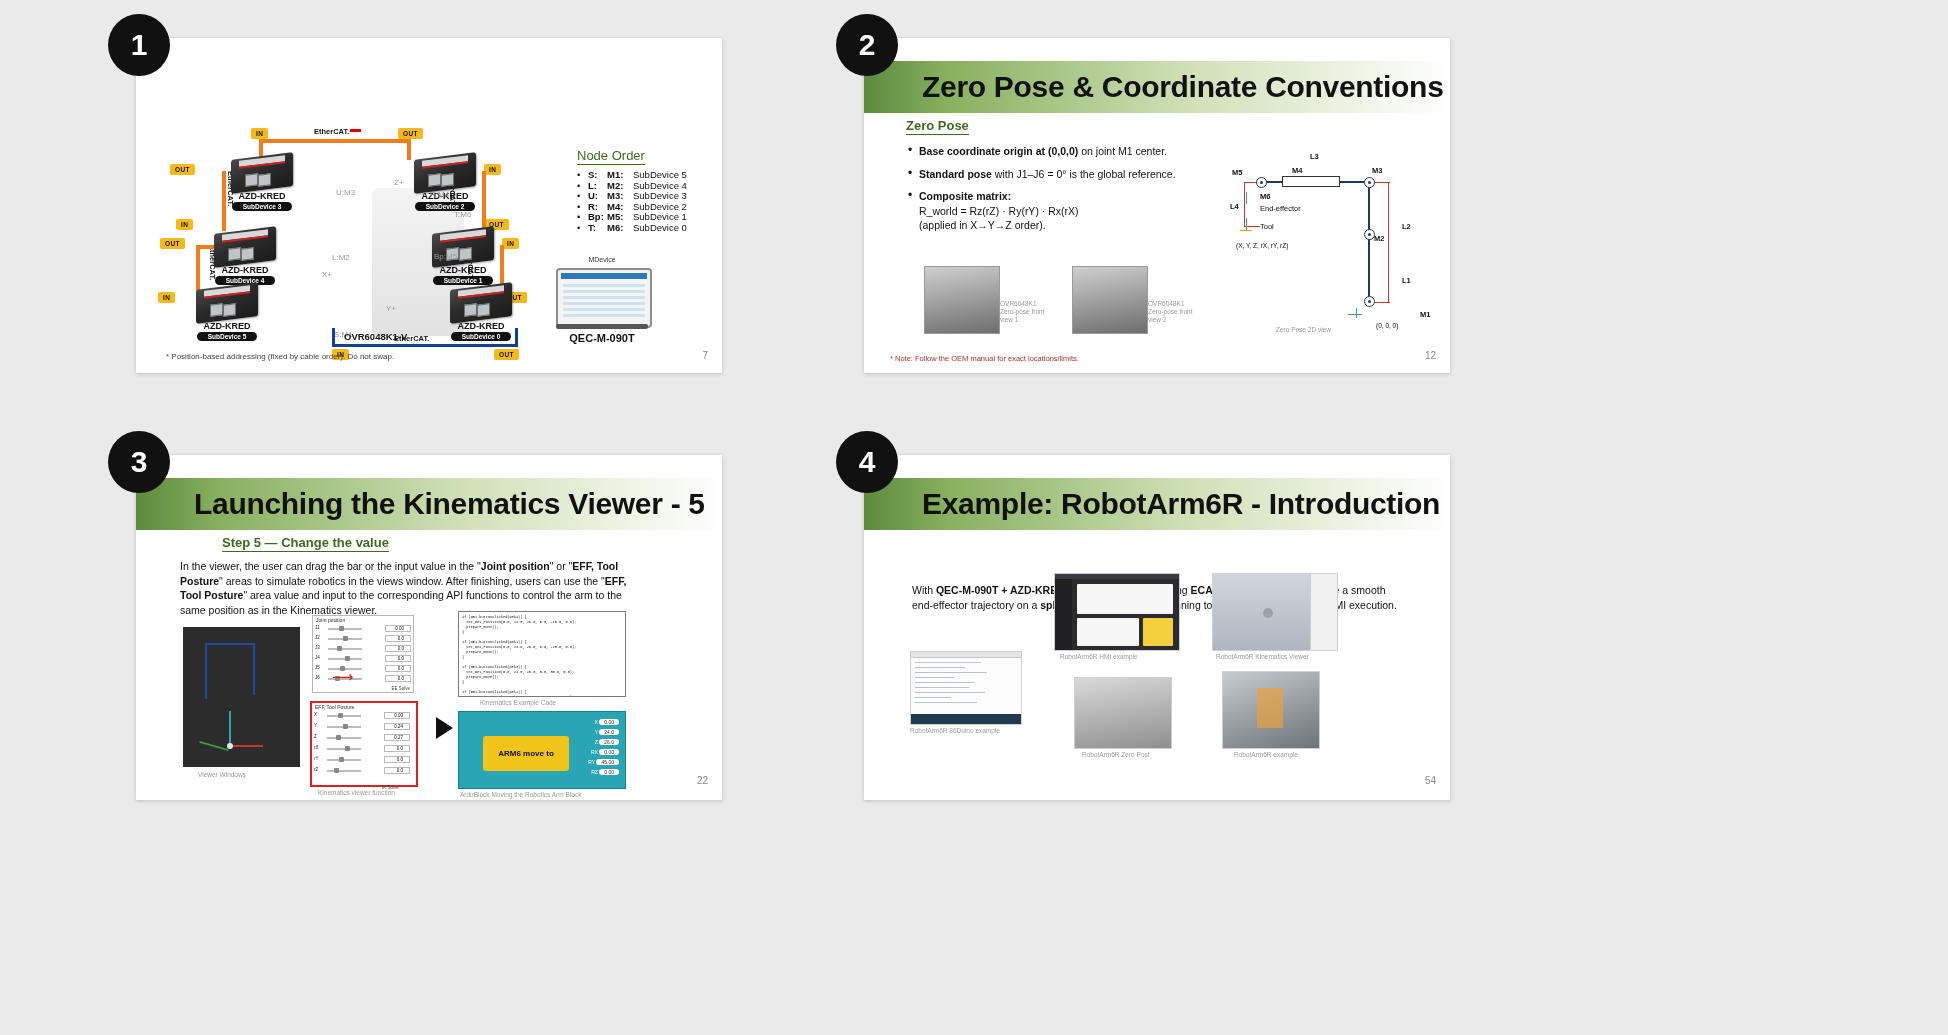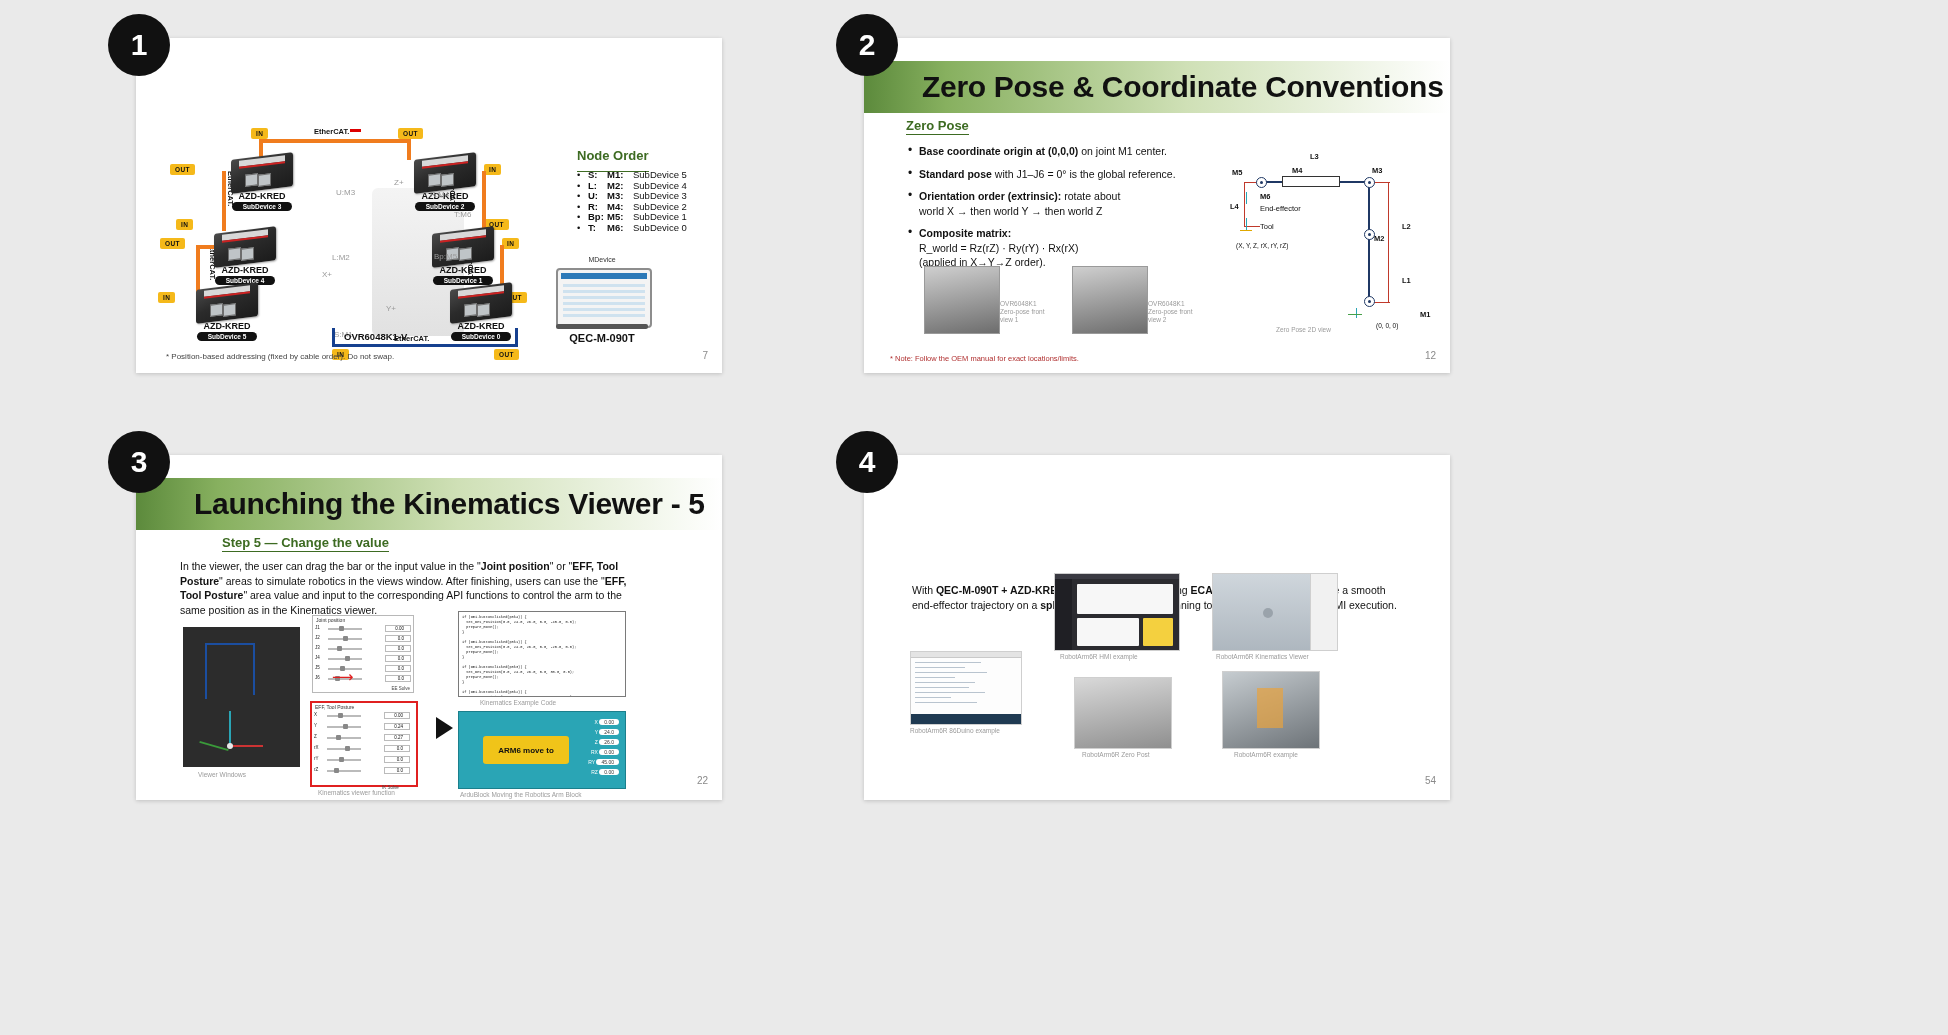--- a/index.html
+++ b/index.html
@@ -25,22 +25,22 @@
   .titlebar .tx{
     margin-left:58px;font-size:30px;font-weight:bold;color:#111;
     letter-spacing:-.3px;white-space:nowrap;
   }
   .pageno{position:absolute;font-size:10px;color:#8a8a8a;}
 
   
   #s1{left:136px;top:38px;width:586px;height:335px;}
   #s1 .titlebar{top:23px;}
   .s1-note{position:absolute;left:30px;bottom:12px;font-size:8px;color:#444;}
-  .node-h{position:absolute;left:441px;top:110px;font-size:13px;font-weight:bold;color:#3d6b22;
-     border-bottom:1.6px solid #3d6b22;padding-bottom:8px;text-align:center;}
+  .node-h{position:absolute;left:441px;top:110px;font-size:13px;font-weight:normal;color:#3d6b22;
+     border-bottom:1.6px solid #3d6b22;padding-bottom:1px;text-align:center;}
   .node-list{position:absolute;left:441px;top:132px;font-size:9.5px;color:#111;line-height:10.6px;}
   .node-list .row{display:flex;align-items:baseline;}
   .node-list .bt{width:11px;}
   .node-list .k{font-weight:bold;width:19px;}
   .node-list .m{font-weight:bold;width:26px;}
   .node-list .v{}
 
   
   .dev{position:absolute;width:62px;height:34px;}
   .devbody{position:absolute;inset:0;background:linear-gradient(160deg,#4a4a4a 0%,#2b2b2b 45%,#1b1b1b 100%);
@@ -296,21 +296,20 @@
 <div class="slide" id="s2">
   <div class="titlebar">
     <div class="tx">Zero Pose &amp; Coordinate Conventions</div>
   </div>
 
   <div class="sec-h" style="left:42px;top:80px;">Zero Pose</div>
 
   <div class="bul" style="left:42px;top:106px;">
     <div class="li"><b>Base coordinate origin at (0,0,0)</b><span> on joint M1 center.</span></div>
     <div class="li"><b>Standard pose</b><span> with J1–J6 = 0° is the global reference.</span></div>
-    <div class="li"><b>Orientation order (extrinsic):</b><span> rotate about</span><br><span>world X → then world Y → then world Z</span></div>
     <div class="li"><b>Composite matrix:</b><br><span>R_world = Rz(rZ) · Ry(rY) · Rx(rX)</span><br><span>(applied in X→Y→Z order).</span></div>
   </div>
 
   <div class="photo" style="left:60px;top:228px;width:74px;height:66px;
        background:linear-gradient(170deg,#cfcfcf,#6d6d6d);"></div>
   <div class="cap" style="left:136px;top:262px;white-space:pre-line;">OVR6048K1
 Zero-pose front
 view 1</div>
   <div class="photo" style="left:208px;top:228px;width:74px;height:66px;
        background:linear-gradient(170deg,#cfcfcf,#6d6d6d);"></div>
@@ -502,38 +501,41 @@
 }
 
 if (Omi.buttonClicked(p3k2)) {
   Set_Des_Position(0.0, 24.0, 26.0, 0.0, 45.0, 0.0);
   prepare_move();
 }</pre>
   </div>
   <div class="cap" style="left:344px;top:244px;">Kinematics Example Code</div>
 
   <div class="ardu" style="left:322px;top:256px;width:166px;height:76px;">
-    <div style="position:absolute;left:24px;top:24px;width:86px;height:28px;background:#f0c419;border-radius:3px;
+    <div style="position:absolute;left:24px;top:24px;width:86px;height:35px;background:#f0c419;border-radius:3px;
       font-size:8px;font-weight:bold;color:#111;display:flex;align-items:center;justify-content:center;">ARM6 move to</div>
     <div style="position:absolute;right:6px;top:5px;font-size:5px;color:#fff;text-align:right;line-height:10px;">
       <div><span>X</span> <span style="background:#fff;color:#333;padding:0 5px;border-radius:5px;">0.00</span></div>
       <div><span>Y</span> <span style="background:#fff;color:#333;padding:0 5px;border-radius:5px;">24.0</span></div>
       <div><span>Z</span> <span style="background:#fff;color:#333;padding:0 5px;border-radius:5px;">26.0</span></div>
       <div><span>RX</span> <span style="background:#fff;color:#333;padding:0 5px;border-radius:5px;">0.00</span></div>
       <div><span>RY</span> <span style="background:#fff;color:#333;padding:0 5px;border-radius:5px;">45.00</span></div>
       <div><span>RZ</span> <span style="background:#fff;color:#333;padding:0 5px;border-radius:5px;">0.00</span></div>
     </div>
   </div>
   <div class="cap" style="left:324px;top:336px;">ArduBlock Moving the Robotics Arm Block</div>
 
   <div class="pageno" style="right:14px;bottom:14px;">22</div>
 </div>
 <div class="badge" style="left:108px;top:431px;">3</div>
 
 <div class="slide" id="s4">
+  <div class="titlebar">
+    <div class="tx">Example: RobotArm6R - Introduction</div>
+  </div>
 
   <div class="body4">
     <span>With </span><b>QEC-M-090T + AZD-KRED × OVR6048K1-V</b><span>, running </span><b>ECAT_SYNC + DC</b><span>, we execute a smooth end-effector trajectory on a </span><b>spherical surface</b><span>—from planning to simulation to one-touch HMI execution.</span>
   </div>
 
   <div class="thumb" style="left:46px;top:196px;width:110px;height:72px;">
     <div class="ide">
       <div class="tb"></div>
       <div class="ln" style="top:10px;width:66px;"></div>
           <div class="ln" style="top:15px;width:50px;"></div>

